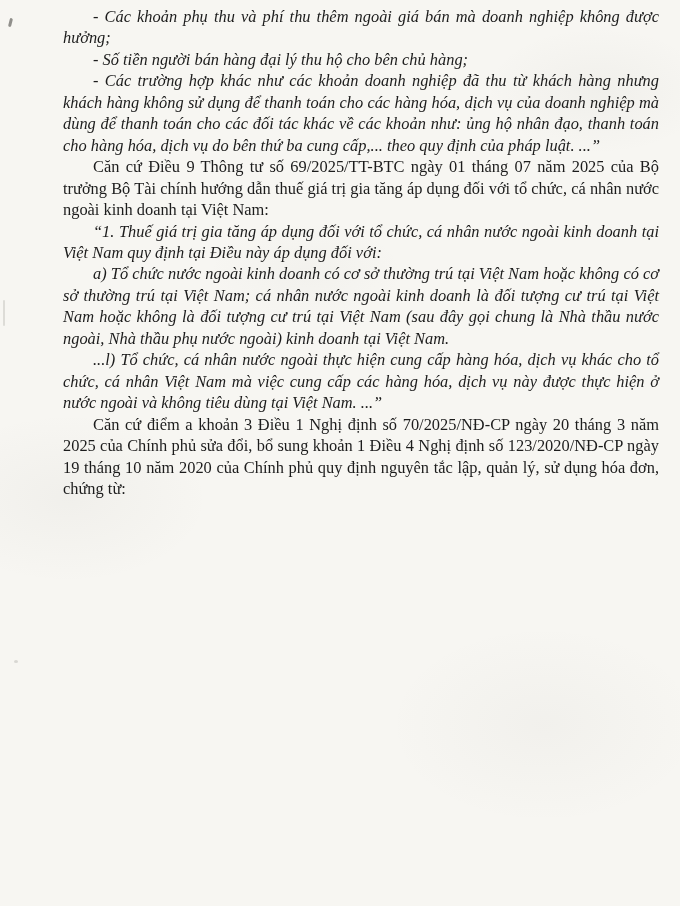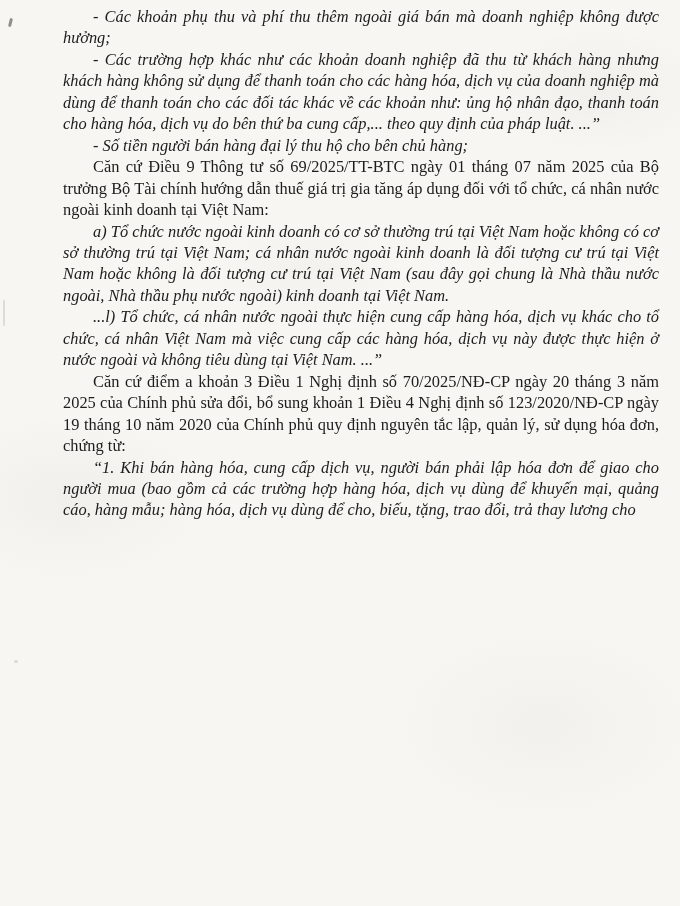--- a/index.html
+++ b/index.html
@@ -43,20 +43,20 @@
 </style>
 </head>
 <body>
 
 <div class="page">
   <div class="speckle s1"></div>
   <div class="speckle s2"></div>
   <div class="speckle s3"></div>
 
   <p class="para" data-style="italic">- Các khoản phụ thu và phí thu thêm ngoài giá bán mà doanh nghiệp không được hưởng;</p>
+  <p class="para" data-style="italic">- Số tiền người bán hàng đại lý thu hộ cho bên chủ hàng;</p>
   <p class="para" data-style="italic">- Các trường hợp khác như các khoản doanh nghiệp đã thu từ khách hàng nhưng khách hàng không sử dụng để thanh toán cho các hàng hóa, dịch vụ của doanh nghiệp mà dùng để thanh toán cho các đối tác khác về các khoản như: ủng hộ nhân đạo, thanh toán cho hàng hóa, dịch vụ do bên thứ ba cung cấp,... theo quy định của pháp luật. ...”</p>
-  <p class="para" data-style="italic">- Số tiền người bán hàng đại lý thu hộ cho bên chủ hàng;</p>
   <p class="para" data-style="regular">Căn cứ Điều 9 Thông tư số 69/2025/TT-BTC ngày 01 tháng 07 năm 2025 của Bộ trưởng Bộ Tài chính hướng dẫn thuế giá trị gia tăng áp dụng đối với tổ chức, cá nhân nước ngoài kinh doanh tại Việt Nam:</p>
+  <p class="para" data-style="italic">“1. Thuế giá trị gia tăng áp dụng đối với tổ chức, cá nhân nước ngoài kinh doanh tại Việt Nam quy định tại Điều này áp dụng đối với:</p>
   <p class="para" data-style="italic">a) Tổ chức nước ngoài kinh doanh có cơ sở thường trú tại Việt Nam hoặc không có cơ sở thường trú tại Việt Nam; cá nhân nước ngoài kinh doanh là đối tượng cư trú tại Việt Nam hoặc không là đối tượng cư trú tại Việt Nam (sau đây gọi chung là Nhà thầu nước ngoài, Nhà thầu phụ nước ngoài) kinh doanh tại Việt Nam.</p>
   <p class="para" data-style="italic">...l) Tổ chức, cá nhân nước ngoài thực hiện cung cấp hàng hóa, dịch vụ khác cho tổ chức, cá nhân Việt Nam mà việc cung cấp các hàng hóa, dịch vụ này được thực hiện ở nước ngoài và không tiêu dùng tại Việt Nam. ...”</p>
   <p class="para" data-style="regular">Căn cứ điểm a khoản 3 Điều 1 Nghị định số 70/2025/NĐ-CP ngày 20 tháng 3 năm 2025 của Chính phủ sửa đổi, bổ sung khoản 1 Điều 4 Nghị định số 123/2020/NĐ-CP ngày 19 tháng 10 năm 2020 của Chính phủ quy định nguyên tắc lập, quản lý, sử dụng hóa đơn, chứng từ:</p>
-  <p class="para" data-style="italic">“1. Khi bán hàng hóa, cung cấp dịch vụ, người bán phải lập hóa đơn để giao cho người mua (bao gồm cả các trường hợp hàng hóa, dịch vụ dùng để khuyến mại, quảng cáo, hàng mẫu; hàng hóa, dịch vụ dùng để cho, biếu, tặng, trao đổi, trả thay lương cho</p>
 </div>
 
 </body></html>

